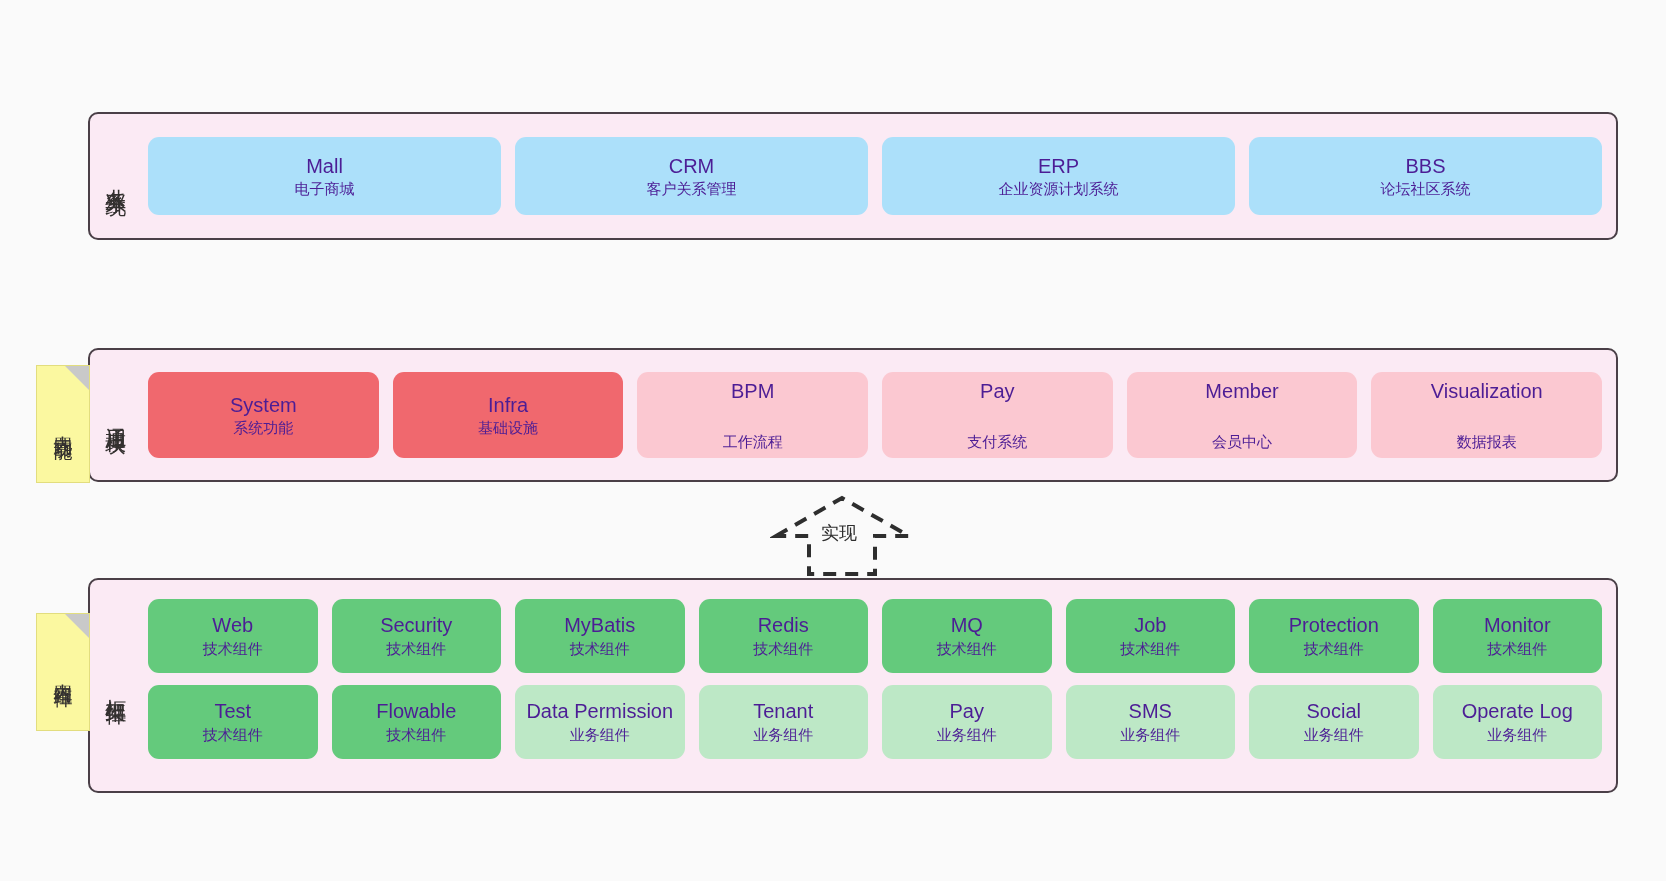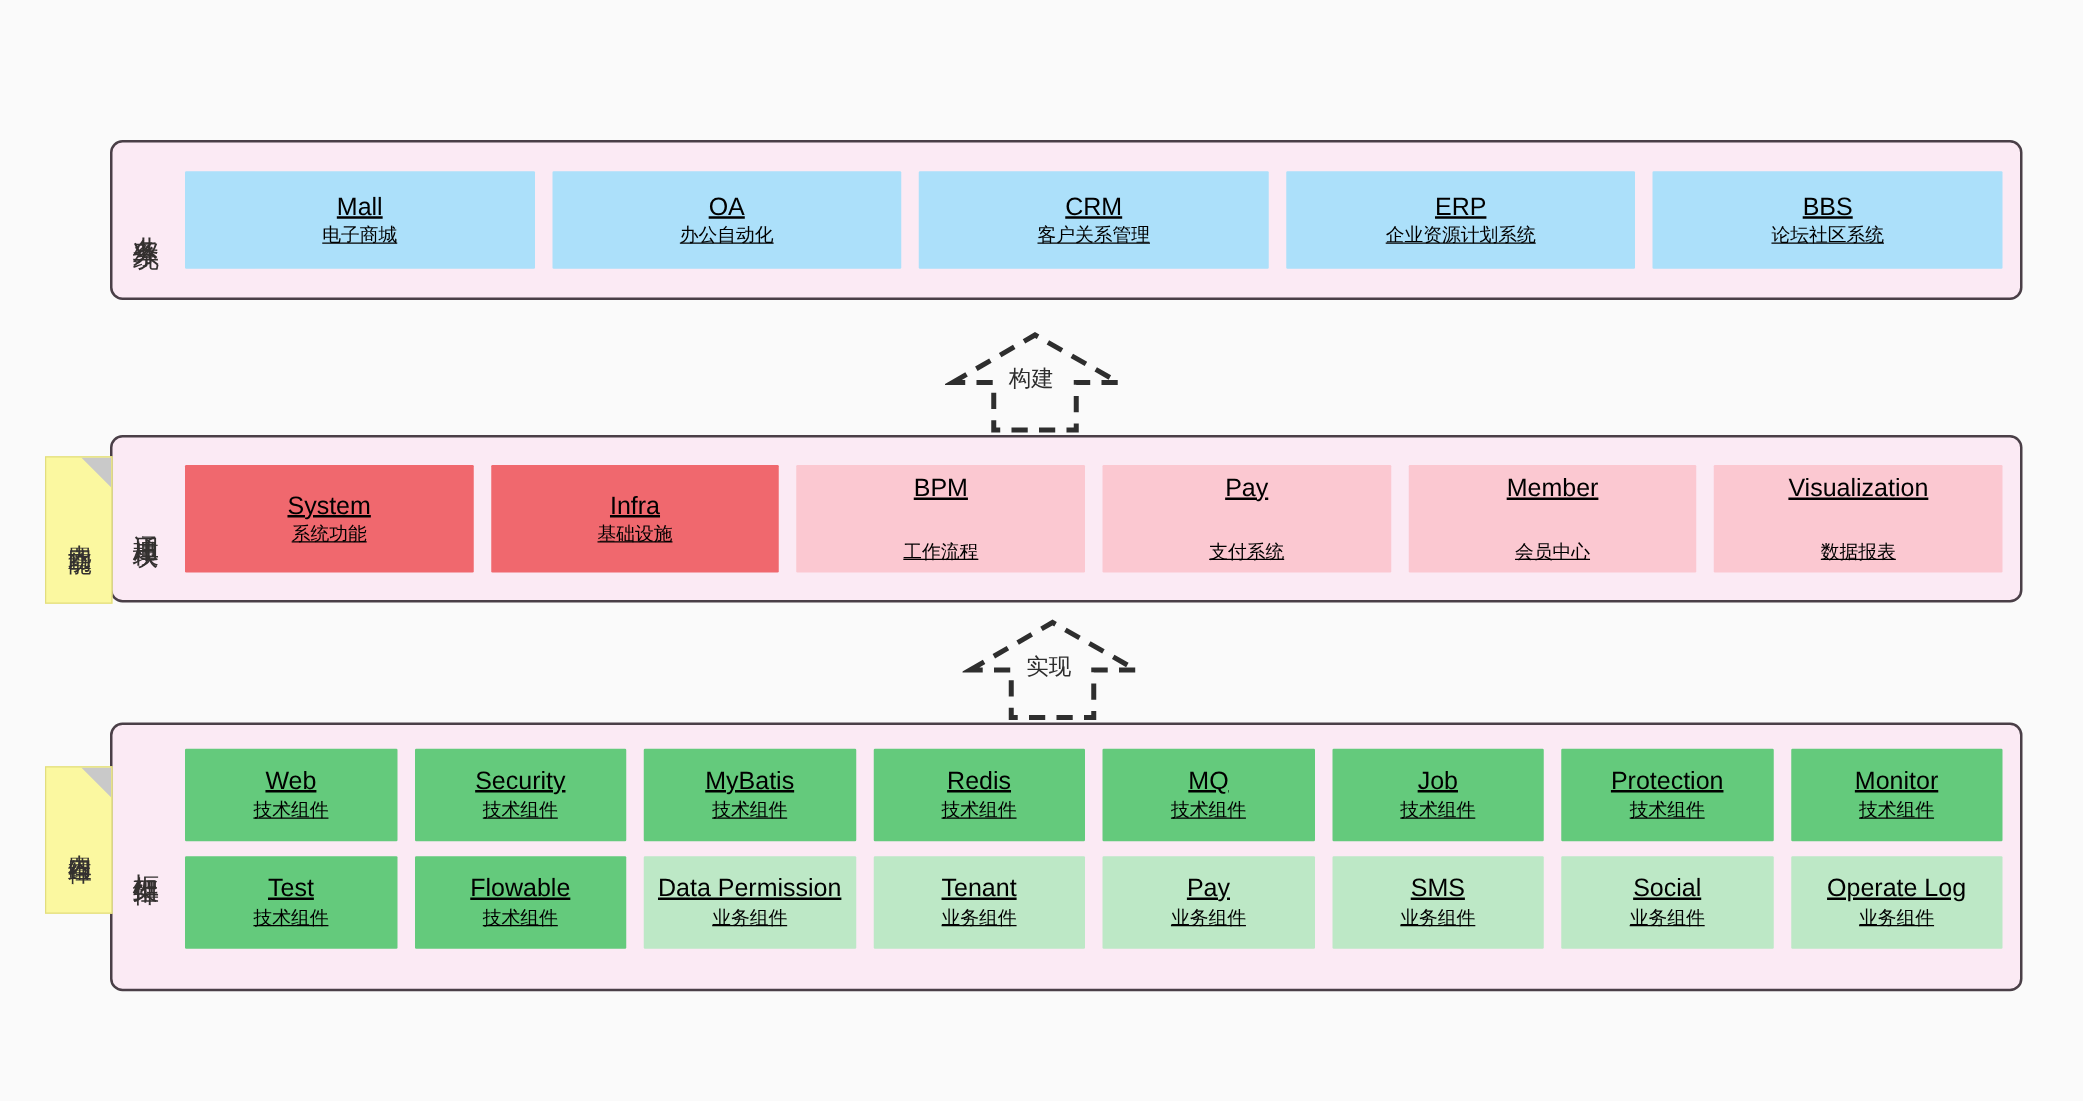--- a/index.html
+++ b/index.html
@@ -47,30 +47,29 @@
     flex-direction: column;
     justify-content: center;
     gap: 12px;
     padding: 0 14px 14px 6px;
   }
   .row { display: flex; gap: 14px; width: 100%; }
 
   
   .card {
     flex: 1 1 0;
-    border-radius: 1px;
+    border-radius: 11px;
     display: flex;
     flex-direction: column;
     align-items: center;
     justify-content: center;
     text-align: center;
-    color: #000000;
+    color: #4c1d95;
     line-height: 1.28;
     padding: 4px 6px;
-    text-decoration: underline;
   }
   .card .t1 { font-size: 20px; }
   .card .t2 { font-size: 15px; }
   .card.blue   { background: #ace0fa; }
   .card.red    { background: #f0686e; }
   .card.pink   { background: #fbc8d1; gap: 28px; }
   .card.green  { background: #64ca7c; }
   .card.lgreen { background: #bde8c6; }
 
   .h-business  { height: 78px; }
@@ -120,44 +119,34 @@
 <div id="stage">
 
   <div class="band h-business-band" id="band-business" style="left:88px; top:112px; width:1530px; height:128px;">
     <div class="band-label">业务系统</div>
     <div class="band-body" id="business-body">
         <div class="card blue h-business">
           <div class="t1">Mall</div>
           <div class="t2">电子商城</div>
         </div>
         <div class="card blue h-business">
-          <div class="t1">OA</div>
-          <div class="t2">办公自动化</div>
-        </div>
-        <div class="card blue h-business">
           <div class="t1">CRM</div>
           <div class="t2">客户关系管理</div>
         </div>
         <div class="card blue h-business">
           <div class="t1">ERP</div>
           <div class="t2">企业资源计划系统</div>
         </div>
         <div class="card blue h-business">
           <div class="t1">BBS</div>
           <div class="t2">论坛社区系统</div>
         </div>
       </div>
   </div>
 
-  <div class="arrow-wrap" style="left:756px; top:258px; width:145px; height:90px;">
-    <svg width="145" height="90" viewBox="0 0 145 90">
-      <path d="M 6 48 L 72 10 L 139 48 L 105 48 L 105 86 L 39 86 L 39 48 Z" fill="none" stroke="#2e2e2e" stroke-width="4" stroke-dasharray="13 9" stroke-linecap="butt"></path>
-    </svg>
-    <span class="arrow-label" style="left:48px; top:33px;">构建</span>
-  </div>
 
   <div class="band" id="band-modules" style="left:88px; top:348px; width:1530px; height:134px;">
     <div class="band-label">通用模块</div>
     <div class="band-body" id="modules-body">
         <div class="card red h-module">
           <div class="t1">System</div>
           <div class="t2">系统功能</div>
         </div>
         <div class="card red h-module">
           <div class="t1">Infra</div>

